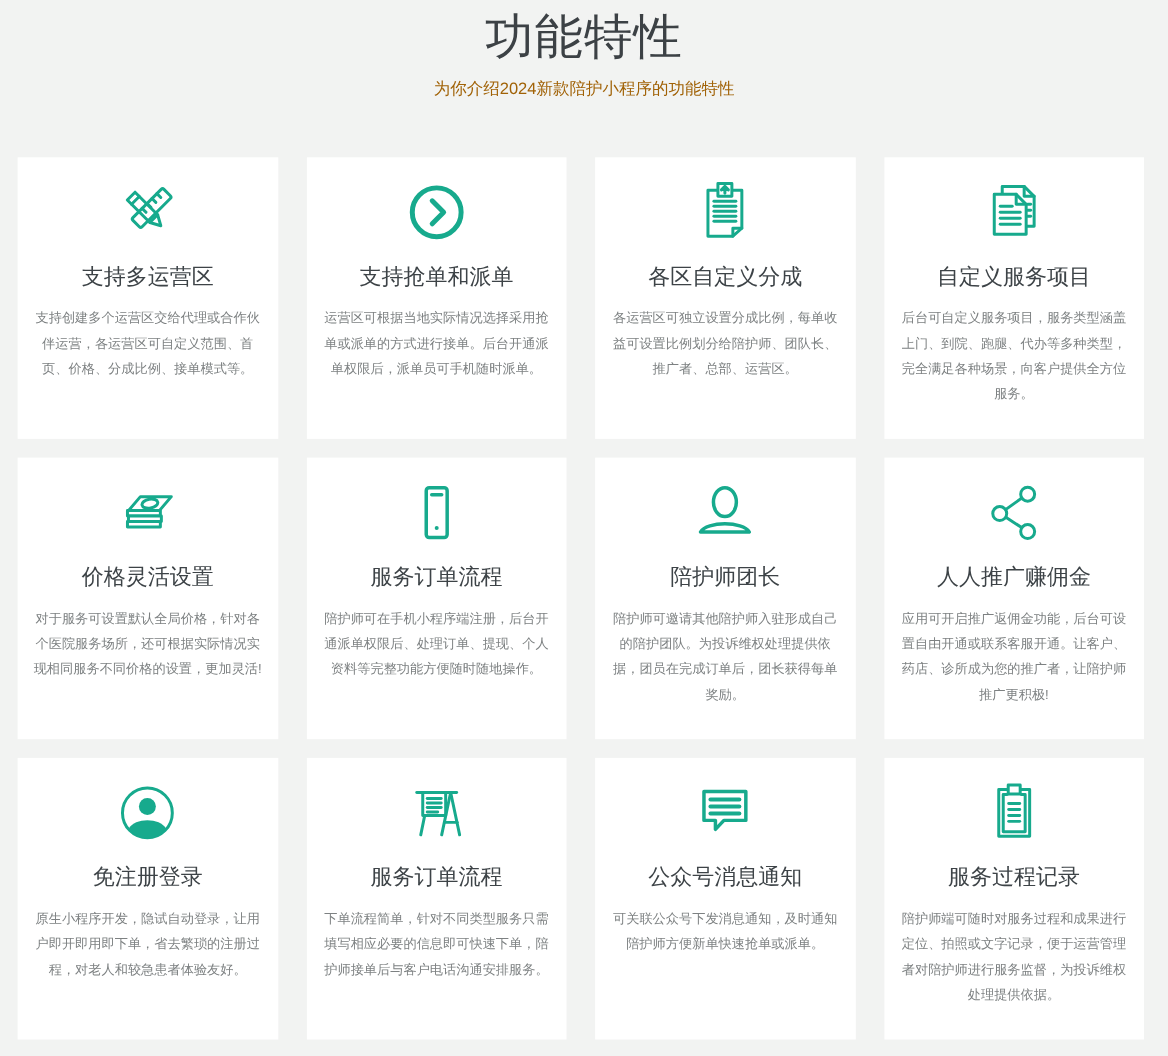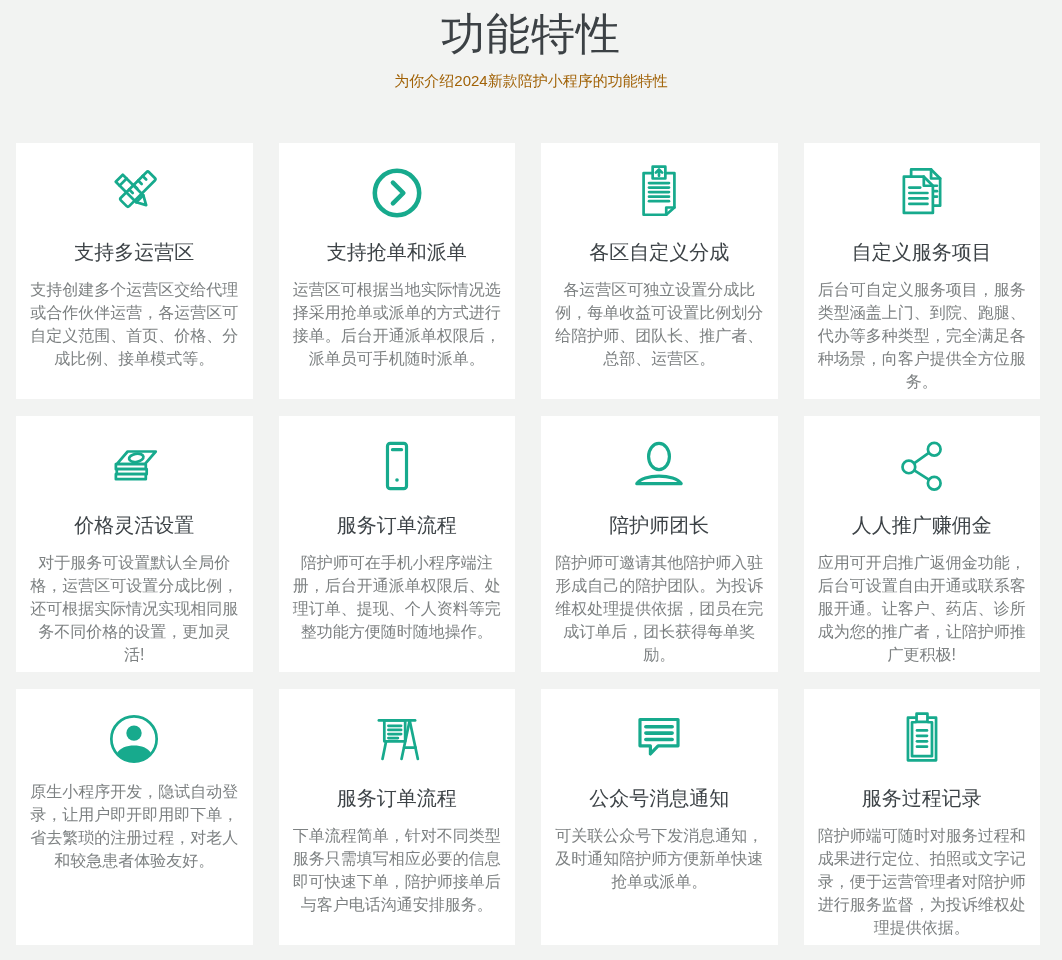--- a/index.html
+++ b/index.html
@@ -38,21 +38,21 @@
     color:#17aa8d;
   }
   .icon-wrap svg { width:58px; height:58px; display:block; }
   .card-title {
     margin-top:18px;
     font-size:20px; line-height:26px; font-weight:400;
     color:#3d4347;
   }
   .card-desc {
     margin-top:13px;
-    font-size:16px; line-height:23px;
+    font-size:12px; line-height:23px;
     color:#7d8182;
   }
 </style>
 </head>
 <body>
 
 <div class="header">
   <h1 class="page-title">功能特性</h1>
   <div class="page-subtitle">为你介绍2024新款陪护小程序的功能特性</div>
 </div>
@@ -133,21 +133,21 @@
     <div class="icon-wrap">
       <svg viewBox="0 0 64 64" fill="none" stroke="currentColor" stroke-width="3" stroke-linecap="round" stroke-linejoin="round">
         <path d="M13 30 L25 16 H56 L44 30 Z" fill="#ffffff"></path>
         <ellipse cx="34.5" cy="23" rx="8" ry="4.5" transform="rotate(-10 34.5 23)"></ellipse>
         <rect x="12" y="30" width="33" height="5.5" fill="#ffffff"></rect>
         <rect x="13" y="35.5" width="33" height="5.5" fill="#ffffff"></rect>
         <rect x="12" y="41" width="33" height="5.5" fill="#ffffff"></rect>
       </svg>
     </div>
     <h3 class="card-title">价格灵活设置</h3>
-    <p class="card-desc">对于服务可设置默认全局价格，运营区可设置分成比例，还可根据实际情况实现相同服务不同价格的设置，更加灵活!</p>
+    <p class="card-desc">对于服务可设置默认全局价格，针对各个医院服务场所，还可根据实际情况实现相同服务不同价格的设置，更加灵活!</p>
   </div>
 
   <div class="card">
     <div class="icon-wrap">
       <svg viewBox="0 0 64 64" fill="none" stroke="currentColor" stroke-width="3.5" stroke-linecap="round" stroke-linejoin="round">
         <rect x="21.5" y="7" width="21" height="50" rx="3"></rect>
         <line x1="27" y1="14" x2="37" y2="14"></line>
         <circle cx="32" cy="47.5" r="2" fill="currentColor" stroke="none"></circle>
       </svg>
     </div>
@@ -181,20 +181,21 @@
   </div>
 
   <div class="card">
     <div class="icon-wrap">
       <svg viewBox="0 0 64 64" fill="none" stroke="currentColor" stroke-width="3" stroke-linecap="round" stroke-linejoin="round">
         <circle cx="32" cy="32" r="25"></circle>
         <circle cx="32" cy="25.5" r="8.5" fill="currentColor" stroke="none"></circle>
         <path d="M13.5 47.5 C19 36.5 45 36.5 50.5 47.5 C46 54 39.5 57 32 57 C24.5 57 18 54 13.5 47.5 Z" fill="currentColor" stroke="none"></path>
       </svg>
     </div>
+    <h3 class="card-title">免注册登录</h3>
     <p class="card-desc">原生小程序开发，隐试自动登录，让用户即开即用即下单，省去繁琐的注册过程，对老人和较急患者体验友好。</p>
   </div>
 
   <div class="card">
     <div class="icon-wrap">
       <svg viewBox="0 0 64 64" fill="none" stroke="currentColor" stroke-width="3" stroke-linecap="round" stroke-linejoin="round">
         <line x1="12" y1="11.5" x2="52" y2="11.5"></line>
         <rect x="18" y="11.5" width="23" height="23"></rect>
         <line x1="22.5" y1="17.5" x2="36.5" y2="17.5"></line>
         <line x1="22.5" y1="22" x2="36.5" y2="22"></line>

